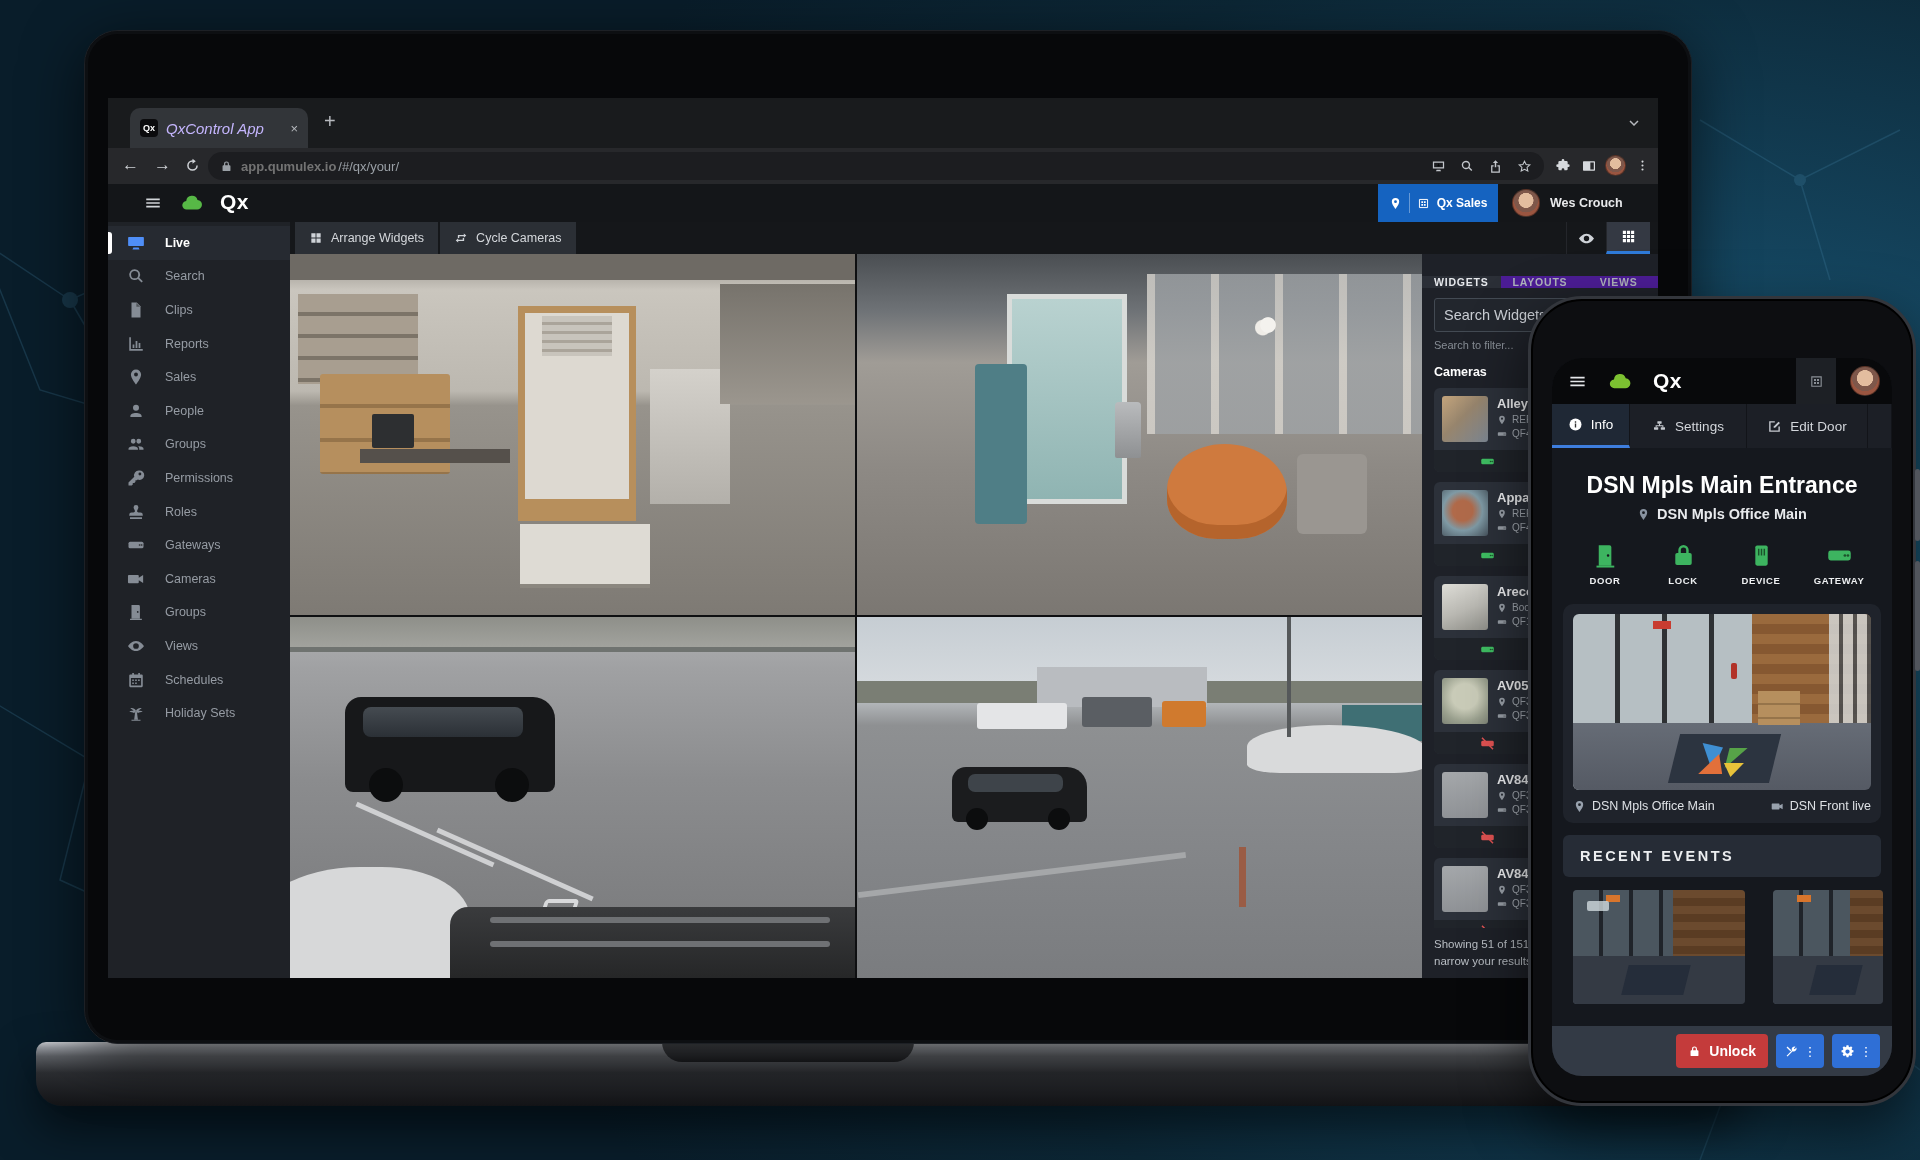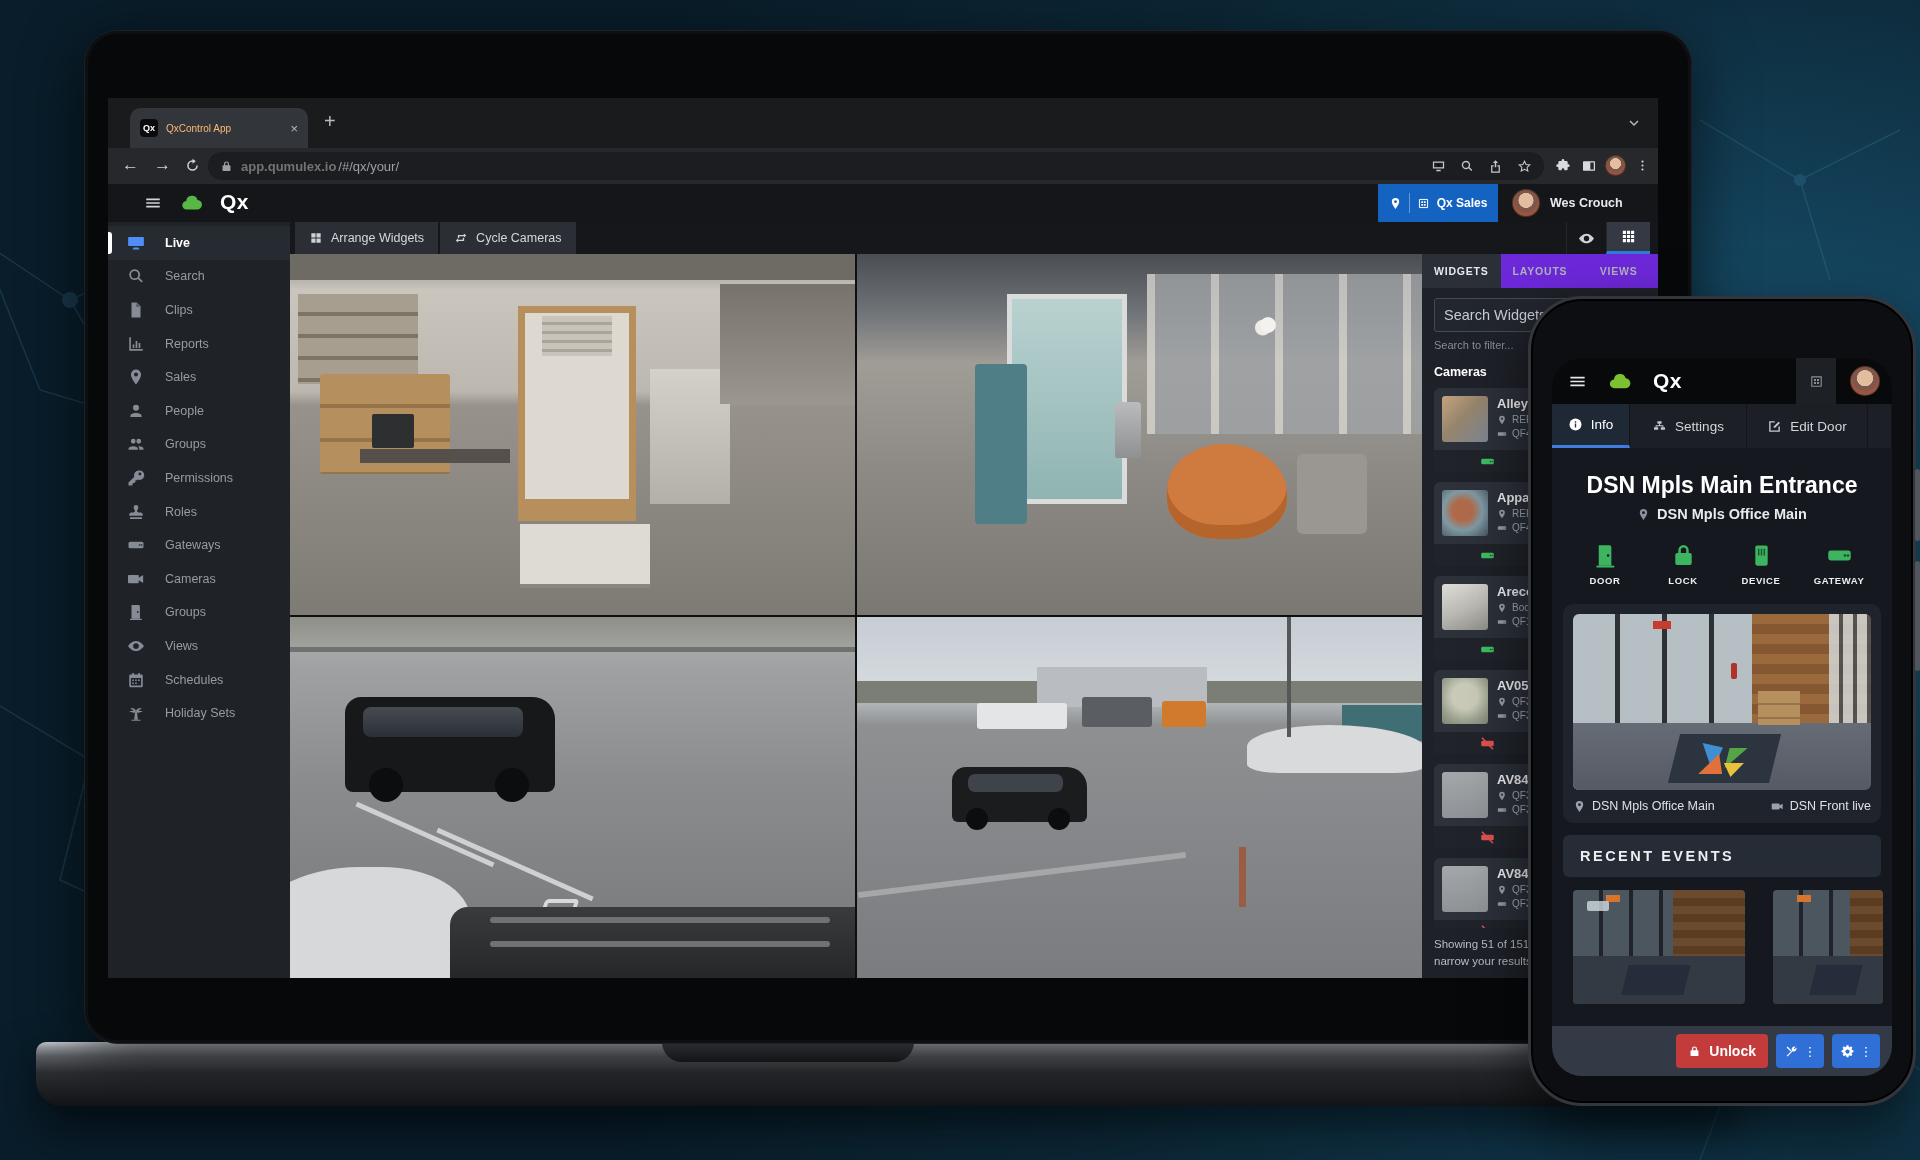--- a/index.html
+++ b/index.html
@@ -19,21 +19,21 @@
   #laptop-lid{position:absolute;left:84px;top:30px;width:1608px;height:1014px;background:#07080a;
     border-radius:34px;border:1px solid #1d2025;box-shadow:inset 0 0 0 3px #0d0f12, 0 14px 60px rgba(0,0,0,.6);}
   #screen{position:absolute;left:108px;top:98px;width:1550px;height:880px;background:#202124;overflow:hidden;}
 
   
   #tabstrip{position:absolute;left:0;top:0;width:1550px;height:50px;background:#191b1d;}
   #tab{position:absolute;left:22px;top:10px;width:178px;height:40px;background:#323539;border-radius:10px 10px 0 0;
     display:flex;align-items:center;padding:0 10px;gap:8px;}
   #favicon{width:18px;height:18px;background:#0b0b0d;border-radius:4px;color:#fff;font-size:9px;font-weight:bold;
     display:flex;align-items:center;justify-content:center;}
-  #tab-title{font-size:10px;color:#fdba74;flex:1;white-space:nowrap;overflow:hidden;}
+  #tab-title{font-size:15px;color:#c4b5fd;flex:1;white-space:nowrap;overflow:hidden;font-style:italic;}
   .chrome-glyph{color:#b6b9be;font-size:15px;line-height:1;}
   #navbar{position:absolute;left:0;top:50px;width:1550px;height:36px;background:#27282b;display:flex;align-items:center;}
   #url-pill{position:absolute;left:100px;top:4px;width:1336px;height:28px;background:#1c1d20;border-radius:14px;
     display:flex;align-items:center;padding:0 12px;gap:8px;}
   #url-host{color:#737373;font-size:13px;font-weight:bold;}
   #url-path{color:#9aa0a6;font-size:13px;}
   .nav-ic{color:#cfd2d6;}
   .pill-ic{color:#c3c7cc;}
 
   
@@ -71,23 +71,23 @@
   .tb-ic-btn.active .ic{color:#fff;}
 
   #content-row{flex:1;display:flex;}
   
   #camgrid{width:1132px;height:724px;background:#0e0f11;display:grid;grid-template-columns:1fr 1fr;grid-template-rows:1fr 1fr;gap:2px;}
   .cam-cell{position:relative;overflow:hidden;cursor:pointer;}
   .cam-cell .d{position:absolute;}
 
   
   #rpanel{width:236px;height:724px;background:#1e2128;position:relative;overflow:hidden;}
-  #rp-tabs{display:flex;height:34px;}
+  #rp-tabs{display:flex;height:34px;align-items:flex-end;}
   .rp-tab{flex:1;display:flex;align-items:center;justify-content:center;font-size:10.5px;font-weight:bold;
-    letter-spacing:.8px;color:#aeb3ba;background:#6d28d9;cursor:pointer;}
+    letter-spacing:.8px;color:#aeb3ba;background:#4c1d95;cursor:pointer;}
   .rp-tab.active{background:#2b2f37;color:#e6e8ec;}
   #rp-search{margin:10px 12px 0;height:34px;border:1px solid #434a53;border-radius:3px;background:#22262d;
     display:flex;align-items:center;padding:0 9px;color:#c9cdd3;font-size:14.5px;}
   #rp-hint{margin:7px 12px 0;font-size:11px;color:#868c94;}
   #rp-section{margin:14px 12px 9px;font-size:12.5px;font-weight:bold;color:#fff;}
   #rp-list{margin:0 12px;height:540px;overflow:hidden;display:flex;flex-direction:column;gap:10px;}
   .cam-card{background:#2c313a;border-radius:6px;overflow:hidden;flex:0 0 auto;cursor:pointer;}
   .cc-top{display:flex;padding:8px;gap:9px;}
   .cc-thumb{width:46px;height:46px;border-radius:3px;flex:0 0 auto;}
   .t1{background:linear-gradient(135deg,#c3a47c 0%,#97856d 45%,#7e8894 100%);}

